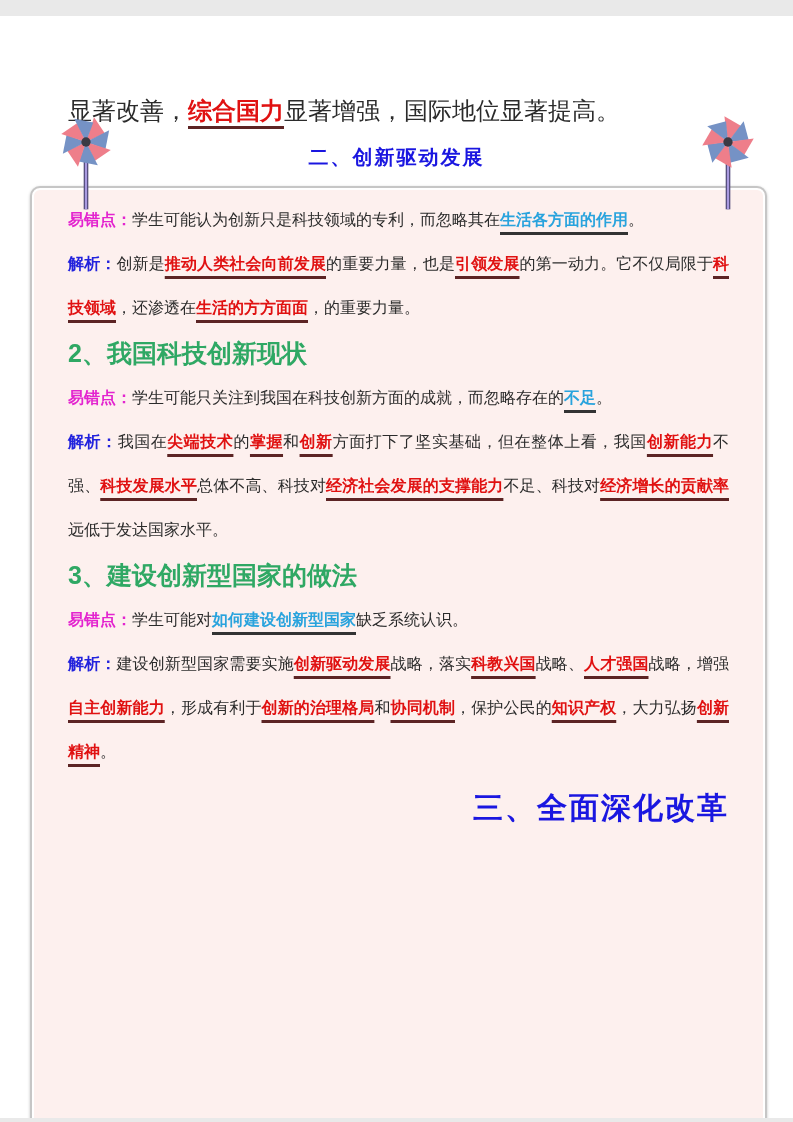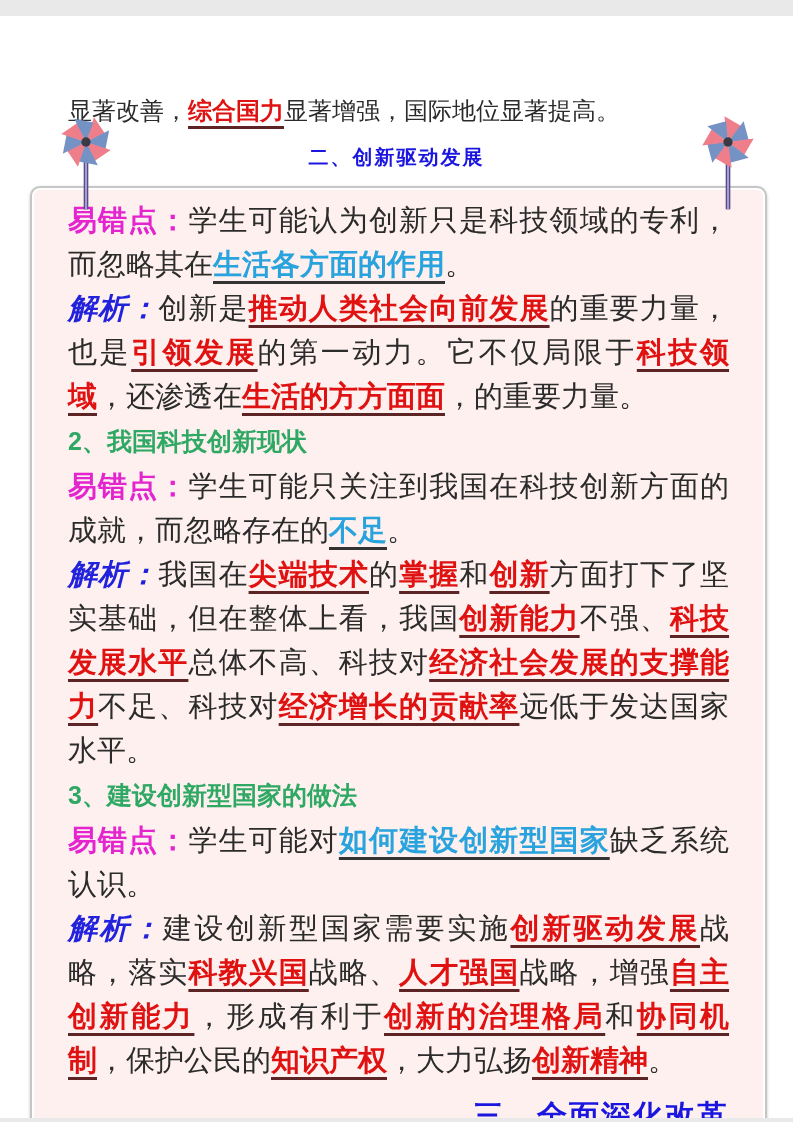--- a/index.html
+++ b/index.html
@@ -35,21 +35,21 @@
     height:980px;
     background:var(--panel-bg,#fdf0ee);
     border:2px solid var(--panel-border,#c6c6c6);
     border-radius:10px;
     box-shadow:0 1px 3px rgba(0,0,0,.25), inset 0 0 0 2px #ffffff;
     padding:10px 36px 0 36px;
     z-index:1;
   }
   .para{
     margin:0;
-    font-size:29px;
+    font-size:16px;
     line-height:44px;
     text-align:justify;
     color:var(--body-text,#2b2b2b);
     font-weight:400;
   }
   .subheading{
     margin:0;
     font-size:25px;
     line-height:46px;
     font-weight:700;
@@ -74,21 +74,21 @@
   }
   .t-blue-u{
     color:var(--keyword-blue,#29a3dd);
     font-weight:700;
     text-decoration:underline;
     text-decoration-color:#333333;
     text-decoration-thickness:2.5px;
     text-underline-offset:7px;
   }
   .t-label-magenta{color:var(--label-magenta,#e324cf);font-weight:700;}
-  .t-label-blue{color:var(--label-blue,#2222dd);font-weight:700;font-style:italic;}
+  .t-label-blue{color:var(--label-blue,#2222dd);font-weight:700;}
   .pinwheel{
     position:absolute;
     z-index:3;
   }
   .pinwheel.left{left:52px;top:96px;}
   .pinwheel.right{left:694px;top:96px;}
 </style>
 </head>
 <body>
 

